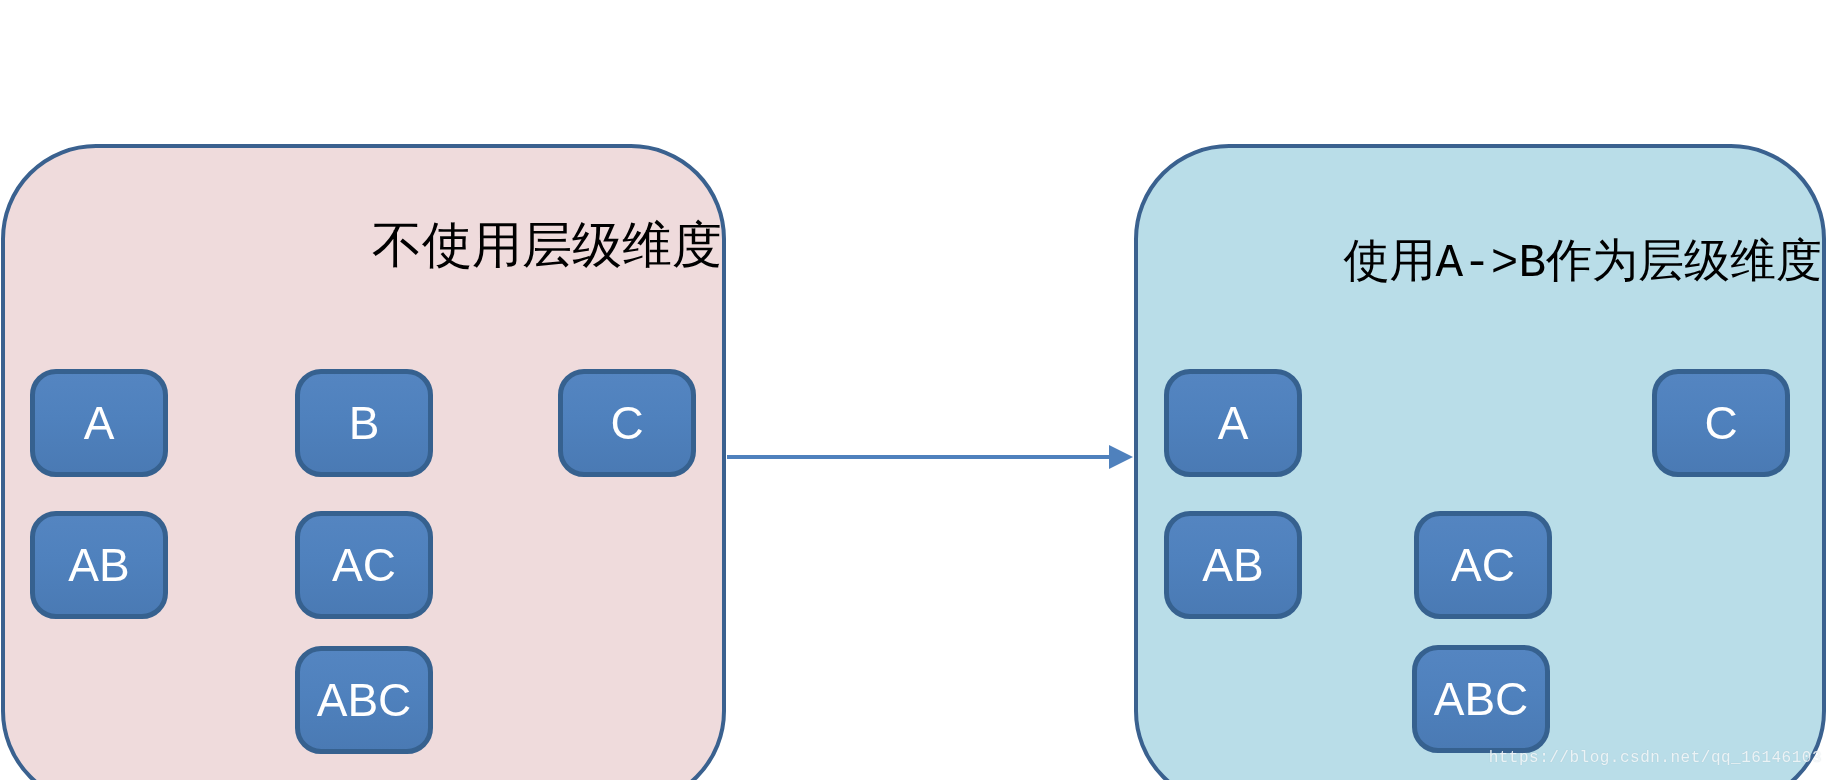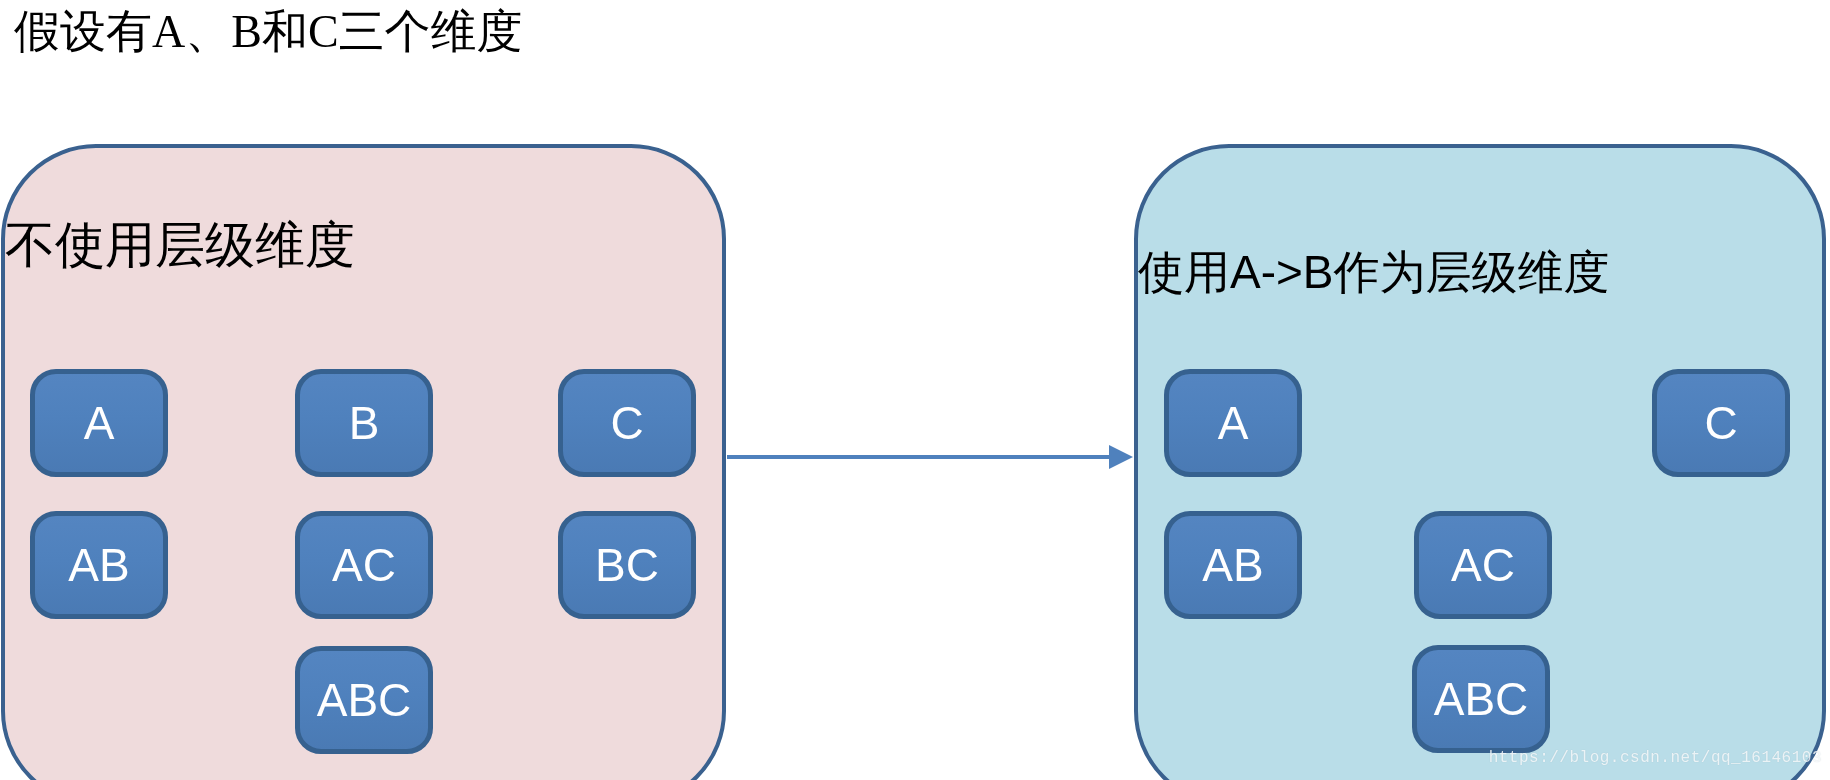--- a/index.html
+++ b/index.html
@@ -28,26 +28,26 @@
   .panel-left{
     left:1px;width:725px;
     background:#EFDBDC;
   }
   .panel-right{
     left:1134px;width:692px;
     background:#B9DDE8;
   }
   .panel-title{
     position:absolute;left:0;right:0;
-    text-align:left;
-    font-family:Liberation Sans, sans-serif;
+    text-align:right;
+    font-family:Liberation Mono, monospace;
     color:#000000;white-space:nowrap;
   }
   .panel-left .panel-title{top:64px;font-size:50px;}
-  .panel-right .panel-title{top:82px;font-size:46px;margin-top:12px;}
+  .panel-right .panel-title{top:82px;font-size:46px;}
   .dim-box{
     position:absolute;width:138px;height:108px;
     box-sizing:border-box;
     background:linear-gradient(180deg,#5485C1 0%,#4F81BD 45%,#4A7AB4 100%);
     border:5px solid #36618F;
     border-radius:26px;
     display:flex;align-items:center;justify-content:center;
     color:#FFFFFF;font-size:46px;
     font-family:"Liberation Sans","DejaVu Sans",sans-serif;
   }
@@ -69,31 +69,29 @@
     text-shadow:0 0 1px rgba(120,150,165,0.35);
     white-space:nowrap;
     font-family:Liberation Mono, monospace;
   }
 </style>
 </head>
 <body>
 
 <div id="page">
 
-  <div class="page-title">假设有A、B和C三个维度</div>
 
   <section class="panel panel-left">
     <div class="panel-title">不使用层级维度</div>
   </section>
   <div class="dim-box" style="left:30px;top:369px;">A</div>
   <div class="dim-box" style="left:295px;top:369px;">B</div>
   <div class="dim-box" style="left:558px;top:369px;">C</div>
   <div class="dim-box" style="left:30px;top:511px;">AB</div>
   <div class="dim-box" style="left:295px;top:511px;">AC</div>
-  <div class="dim-box" style="left:558px;top:511px;">BC</div>
   <div class="dim-box" style="left:295px;top:646px;">ABC</div>
 
   <div class="arrow-line"></div>
   <div class="arrow-head"></div>
 
   <section class="panel panel-right">
     <div class="panel-title">使用A-&gt;B作为层级维度</div>
   </section>
   <div class="dim-box" style="left:1164px;top:369px;">A</div>
   <div class="dim-box" style="left:1652px;top:369px;">C</div>

